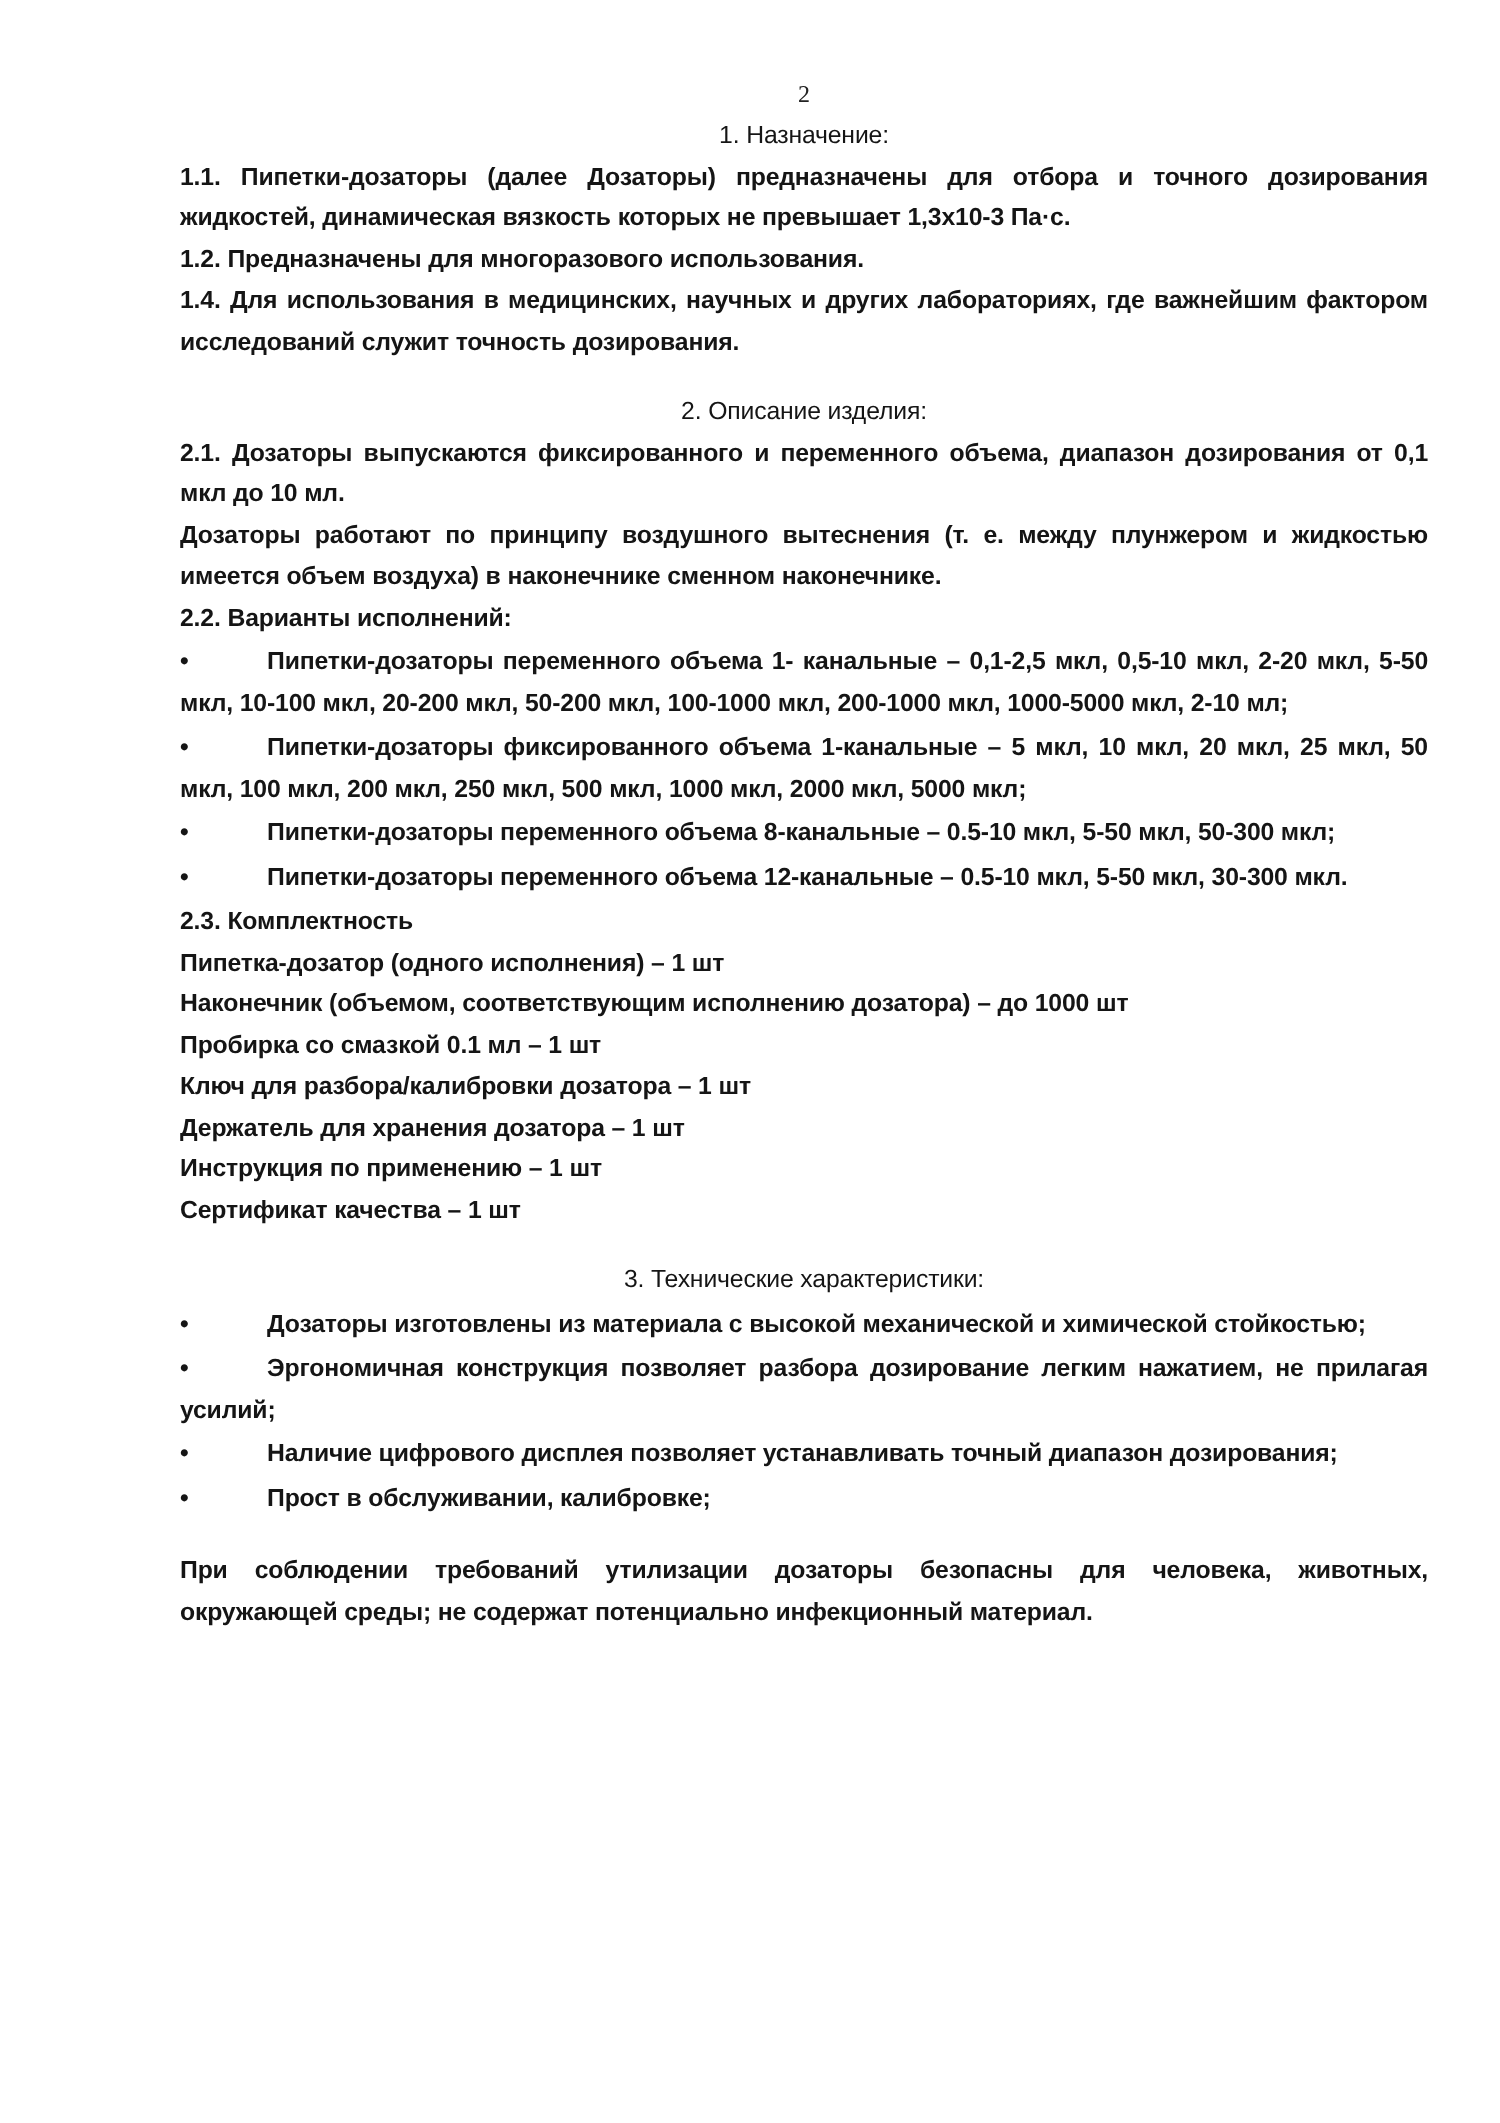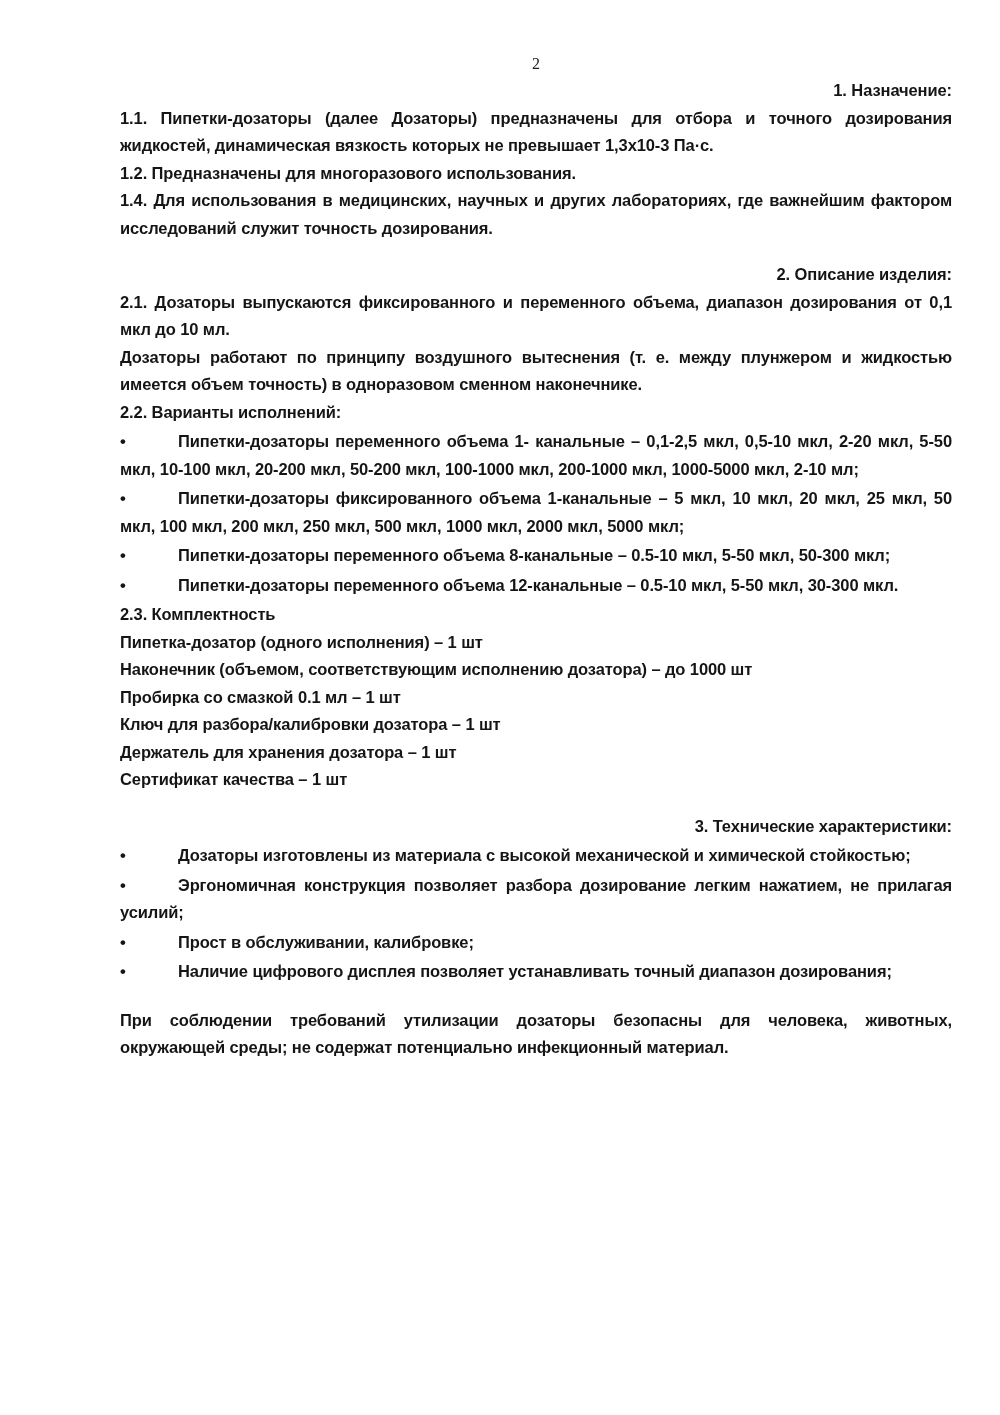--- a/index.html
+++ b/index.html
@@ -32,22 +32,22 @@
     color: #222;
   }
   p {
     margin: 0;
     font-size: 16.5px;
     line-height: 27.5px;
     letter-spacing: -0.1px;
     font-weight: bold;
   }
   p.heading {
-    font-weight: 700;
-    text-align: right;
+    font-weight: 400;
+    text-align: center;
   }
   p.para {
     text-align: justify;
   }
   p.bullet {
     text-align: justify;
     margin: 2px 0;
   }
   .bullet-marker {
     display: inline-block;
@@ -64,35 +64,36 @@
 <div class="page">
   <div class="content">
       <div class="page-number">2</div>
       <p class="heading">1. Назначение:</p>
       <p class="para">1.1. Пипетки-дозаторы (далее Дозаторы) предназначены для отбора и точного дозирования жидкостей, динамическая вязкость которых не превышает 1,3х10-3 Па·с.</p>
       <p class="para">1.2. Предназначены для многоразового использования.</p>
       <p class="para">1.4. Для использования в медицинских, научных и других лабораториях, где важнейшим фактором исследований служит точность дозирования.</p>
       <div class="gap"></div>
       <p class="heading">2. Описание изделия:</p>
       <p class="para">2.1. Дозаторы выпускаются фиксированного и переменного объема, диапазон дозирования от 0,1 мкл до 10 мл.</p>
-      <p class="para">Дозаторы работают по принципу воздушного вытеснения (т. е. между плунжером и жидкостью имеется объем точность) в одноразовом сменном наконечнике.</p>
+      <p class="para">Дозаторы работают по принципу воздушного вытеснения (т. е. между плунжером и жидкостью имеется объем воздуха) в наконечнике сменном наконечнике.</p>
       <p class="para">2.2. Варианты исполнений:</p>
       <p class="bullet"><span class="bullet-marker">•</span><span>Пипетки-дозаторы переменного объема 1- канальные – 0,1-2,5 мкл, 0,5-10 мкл, 2-20 мкл, 5-50 мкл, 10-100 мкл, 20-200 мкл, 50-200 мкл, 100-1000 мкл, 200-1000 мкл, 1000-5000 мкл, 2-10 мл;</span></p>
       <p class="bullet"><span class="bullet-marker">•</span><span>Пипетки-дозаторы фиксированного объема 1-канальные – 5 мкл, 10 мкл, 20 мкл, 25 мкл, 50 мкл, 100 мкл, 200 мкл, 250 мкл, 500 мкл, 1000 мкл, 2000 мкл, 5000 мкл;</span></p>
       <p class="bullet"><span class="bullet-marker">•</span><span>Пипетки-дозаторы переменного объема 8-канальные – 0.5-10 мкл, 5-50 мкл, 50-300 мкл;</span></p>
       <p class="bullet"><span class="bullet-marker">•</span><span>Пипетки-дозаторы переменного объема 12-канальные – 0.5-10 мкл, 5-50 мкл, 30-300 мкл.</span></p>
       <p class="para">2.3. Комплектность</p>
       <p class="para">Пипетка-дозатор (одного исполнения) – 1 шт</p>
       <p class="para">Наконечник (объемом, соответствующим исполнению дозатора) – до 1000 шт</p>
       <p class="para">Пробирка со смазкой 0.1 мл – 1 шт</p>
       <p class="para">Ключ для разбора/калибровки дозатора – 1 шт</p>
       <p class="para">Держатель для хранения дозатора – 1 шт</p>
+      <p class="para">Инструкция по применению – 1 шт</p>
       <p class="para">Сертификат качества – 1 шт</p>
       <div class="gap"></div>
       <p class="heading">3. Технические характеристики:</p>
       <p class="bullet"><span class="bullet-marker">•</span><span>Дозаторы изготовлены из материала с высокой механической и химической стойкостью;</span></p>
       <p class="bullet"><span class="bullet-marker">•</span><span>Эргономичная конструкция позволяет разбора дозирование легким нажатием, не прилагая усилий;</span></p>
+      <p class="bullet"><span class="bullet-marker">•</span><span>Наличие цифрового дисплея позволяет устанавливать точный диапазон дозирования;</span></p>
       <p class="bullet"><span class="bullet-marker">•</span><span>Прост в обслуживании, калибровке;</span></p>
-      <p class="bullet"><span class="bullet-marker">•</span><span>Наличие цифрового дисплея позволяет устанавливать точный диапазон дозирования;</span></p>
       <div class="gap"></div>
       <p class="para">При соблюдении требований утилизации дозаторы безопасны для человека, животных, окружающей среды; не содержат потенциально инфекционный материал.</p>
     </div>
 </div>
 
 </body></html>

